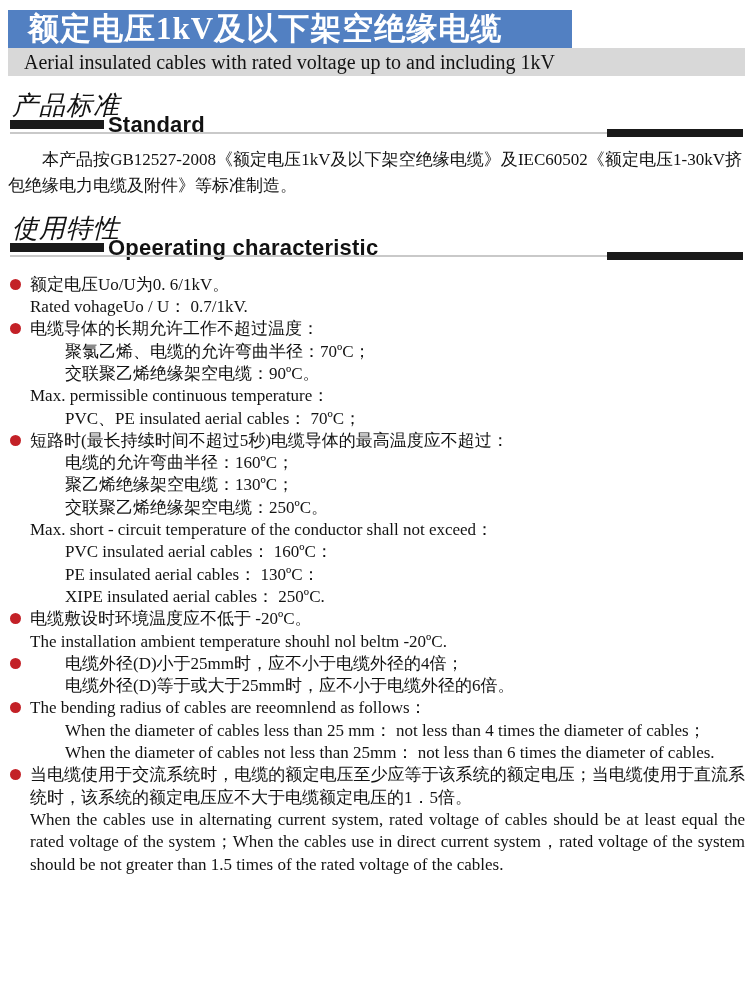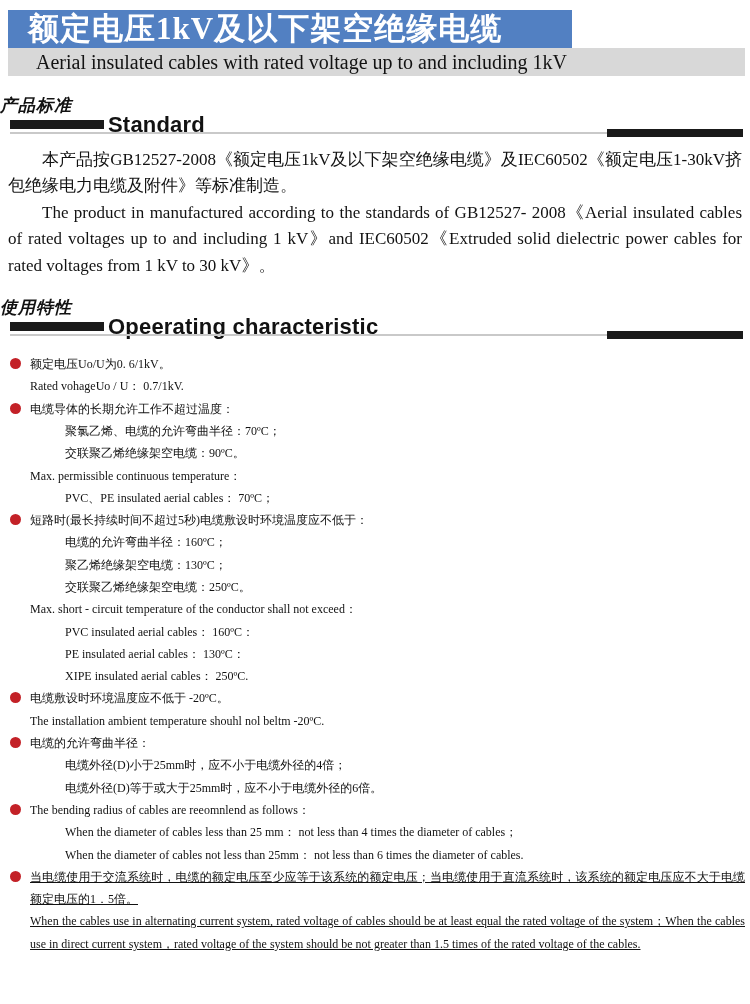--- a/index.html
+++ b/index.html
@@ -24,31 +24,31 @@
     box-sizing:border-box;
     letter-spacing:1px;
     white-space:nowrap;
   }
   .subtitle{
     margin-left:8px;
     width:737px;height:28px;
     background:#d8d8d8;
     font-size:20px;
     line-height:28px;
-    padding-left:28px;
+    padding-left:16px;
     box-sizing:border-box;
     white-space:nowrap;
   }
   
   .sec-header{position:relative;height:48px;margin-top:17px;}
   .sec-header.sec2{margin-top:16px;}
   .sec-cn{
-    position:absolute;left:0;top:0;
-    font-weight:bold;font-style:italic;
-    font-size:17px;line-height:25px;
+    position:absolute;left:12px;top:0;
+    font-weight:normal;font-style:italic;
+    font-size:26px;line-height:25px;
     letter-spacing:1px;
   }
   .sec-bar-left{position:absolute;left:10px;top:27px;width:94px;height:9px;background:#1a1a1a;}
   .sec-en{
     position:absolute;left:108px;top:20px;
     font-family:"Liberation Sans","DejaVu Sans",sans-serif;
     font-weight:bold;font-size:22px;line-height:24px;
     letter-spacing:0.2px;
   }
   .sec-line{position:absolute;left:10px;top:39px;width:597px;height:2px;background:#c9c9c9;}
@@ -57,26 +57,26 @@
   .paras{
     margin:6px 8px 10px 8px;
     font-size:17px;
     line-height:26.4px;
     text-align:justify;
   }
   .para{margin:0;text-indent:34px;}
   
   .list{
     margin:10px 5px 0 10px;
-    font-size:12px;
+    font-size:17px;
     line-height:22.3px;
   }
   .li{position:relative;padding-left:20px;}
   .li.ind1{padding-left:55px;}
-  .li.just{text-align:justify;text-decoration:underline;}
+  .li.just{text-align:justify;}
   .bullet{
     position:absolute;left:0;top:5px;
     width:11px;height:11px;border-radius:50%;
     background:#c32127;
     visibility:hidden;
   }
   .li.has-bullet > .bullet{visibility:visible;}
 </style>
 </head>
 <body>
@@ -94,21 +94,20 @@
   <div class="sec-header">
     <span class="sec-cn">产品标准</span>
     <span class="sec-bar-left"></span>
     <span class="sec-en">Standard</span>
     <span class="sec-line"></span>
     <span class="sec-bar-right"></span>
   </div>
 
   <div class="paras">
     <p class="para">本产品按GB12527-2008《额定电压1kV及以下架空绝缘电缆》及IEC60502《额定电压1-30kV挤包绝缘电力电缆及附件》等标准制造。</p>
-    <p class="para">The product in manufactured according to the standards of GB12527- 2008《Aerial insulated cables of rated voltages up to and including 1 kV》and IEC60502《Extruded solid dielectric power cables for rated voltages from 1 kV to 30 kV》。</p>
   </div>
 
   <div class="sec-header sec2">
     <span class="sec-cn">使用特性</span>
     <span class="sec-bar-left"></span>
     <span class="sec-en">Opeerating characteristic</span>
     <span class="sec-line"></span>
     <span class="sec-bar-right"></span>
   </div>
 
@@ -136,21 +135,21 @@
       <div class="li ind0">
     
     <span class="li-text">Max.  permissible continuous temperature：</span>
   </div>
       <div class="li ind1">
     
     <span class="li-text">PVC、PE insulated aerial cables： 70ºC；</span>
   </div>
       <div class="li ind0 has-bullet">
     <span class="bullet" style="background: rgb(195, 33, 39);"></span>
-    <span class="li-text">短路时(最长持续时间不超过5秒)电缆敷设时环境温度应不低于：</span>
+    <span class="li-text">短路时(最长持续时间不超过5秒)电缆导体的最高温度应不超过：</span>
   </div>
       <div class="li ind1">
     
     <span class="li-text">电缆的允许弯曲半径：160ºC；</span>
   </div>
       <div class="li ind1">
     
     <span class="li-text">聚乙烯绝缘架空电缆：130ºC；</span>
   </div>
       <div class="li ind1">
@@ -176,21 +175,20 @@
       <div class="li ind0 has-bullet">
     <span class="bullet" style="background: rgb(195, 33, 39);"></span>
     <span class="li-text">电缆敷设时环境温度应不低于 -20ºC。</span>
   </div>
       <div class="li ind0">
     
     <span class="li-text">The installation ambient temperature shouhl nol beltm -20ºC.</span>
   </div>
       <div class="li ind0 has-bullet">
     <span class="bullet" style="background: rgb(195, 33, 39);"></span>
-    <span class="li-text">电缆的允许弯曲半径：</span>
   </div>
       <div class="li ind1">
     
     <span class="li-text">电缆外径(D)小于25mm时，应不小于电缆外径的4倍；</span>
   </div>
       <div class="li ind1">
     
     <span class="li-text">电缆外径(D)等于或大于25mm时，应不小于电缆外径的6倍。</span>
   </div>
       <div class="li ind0 has-bullet">

